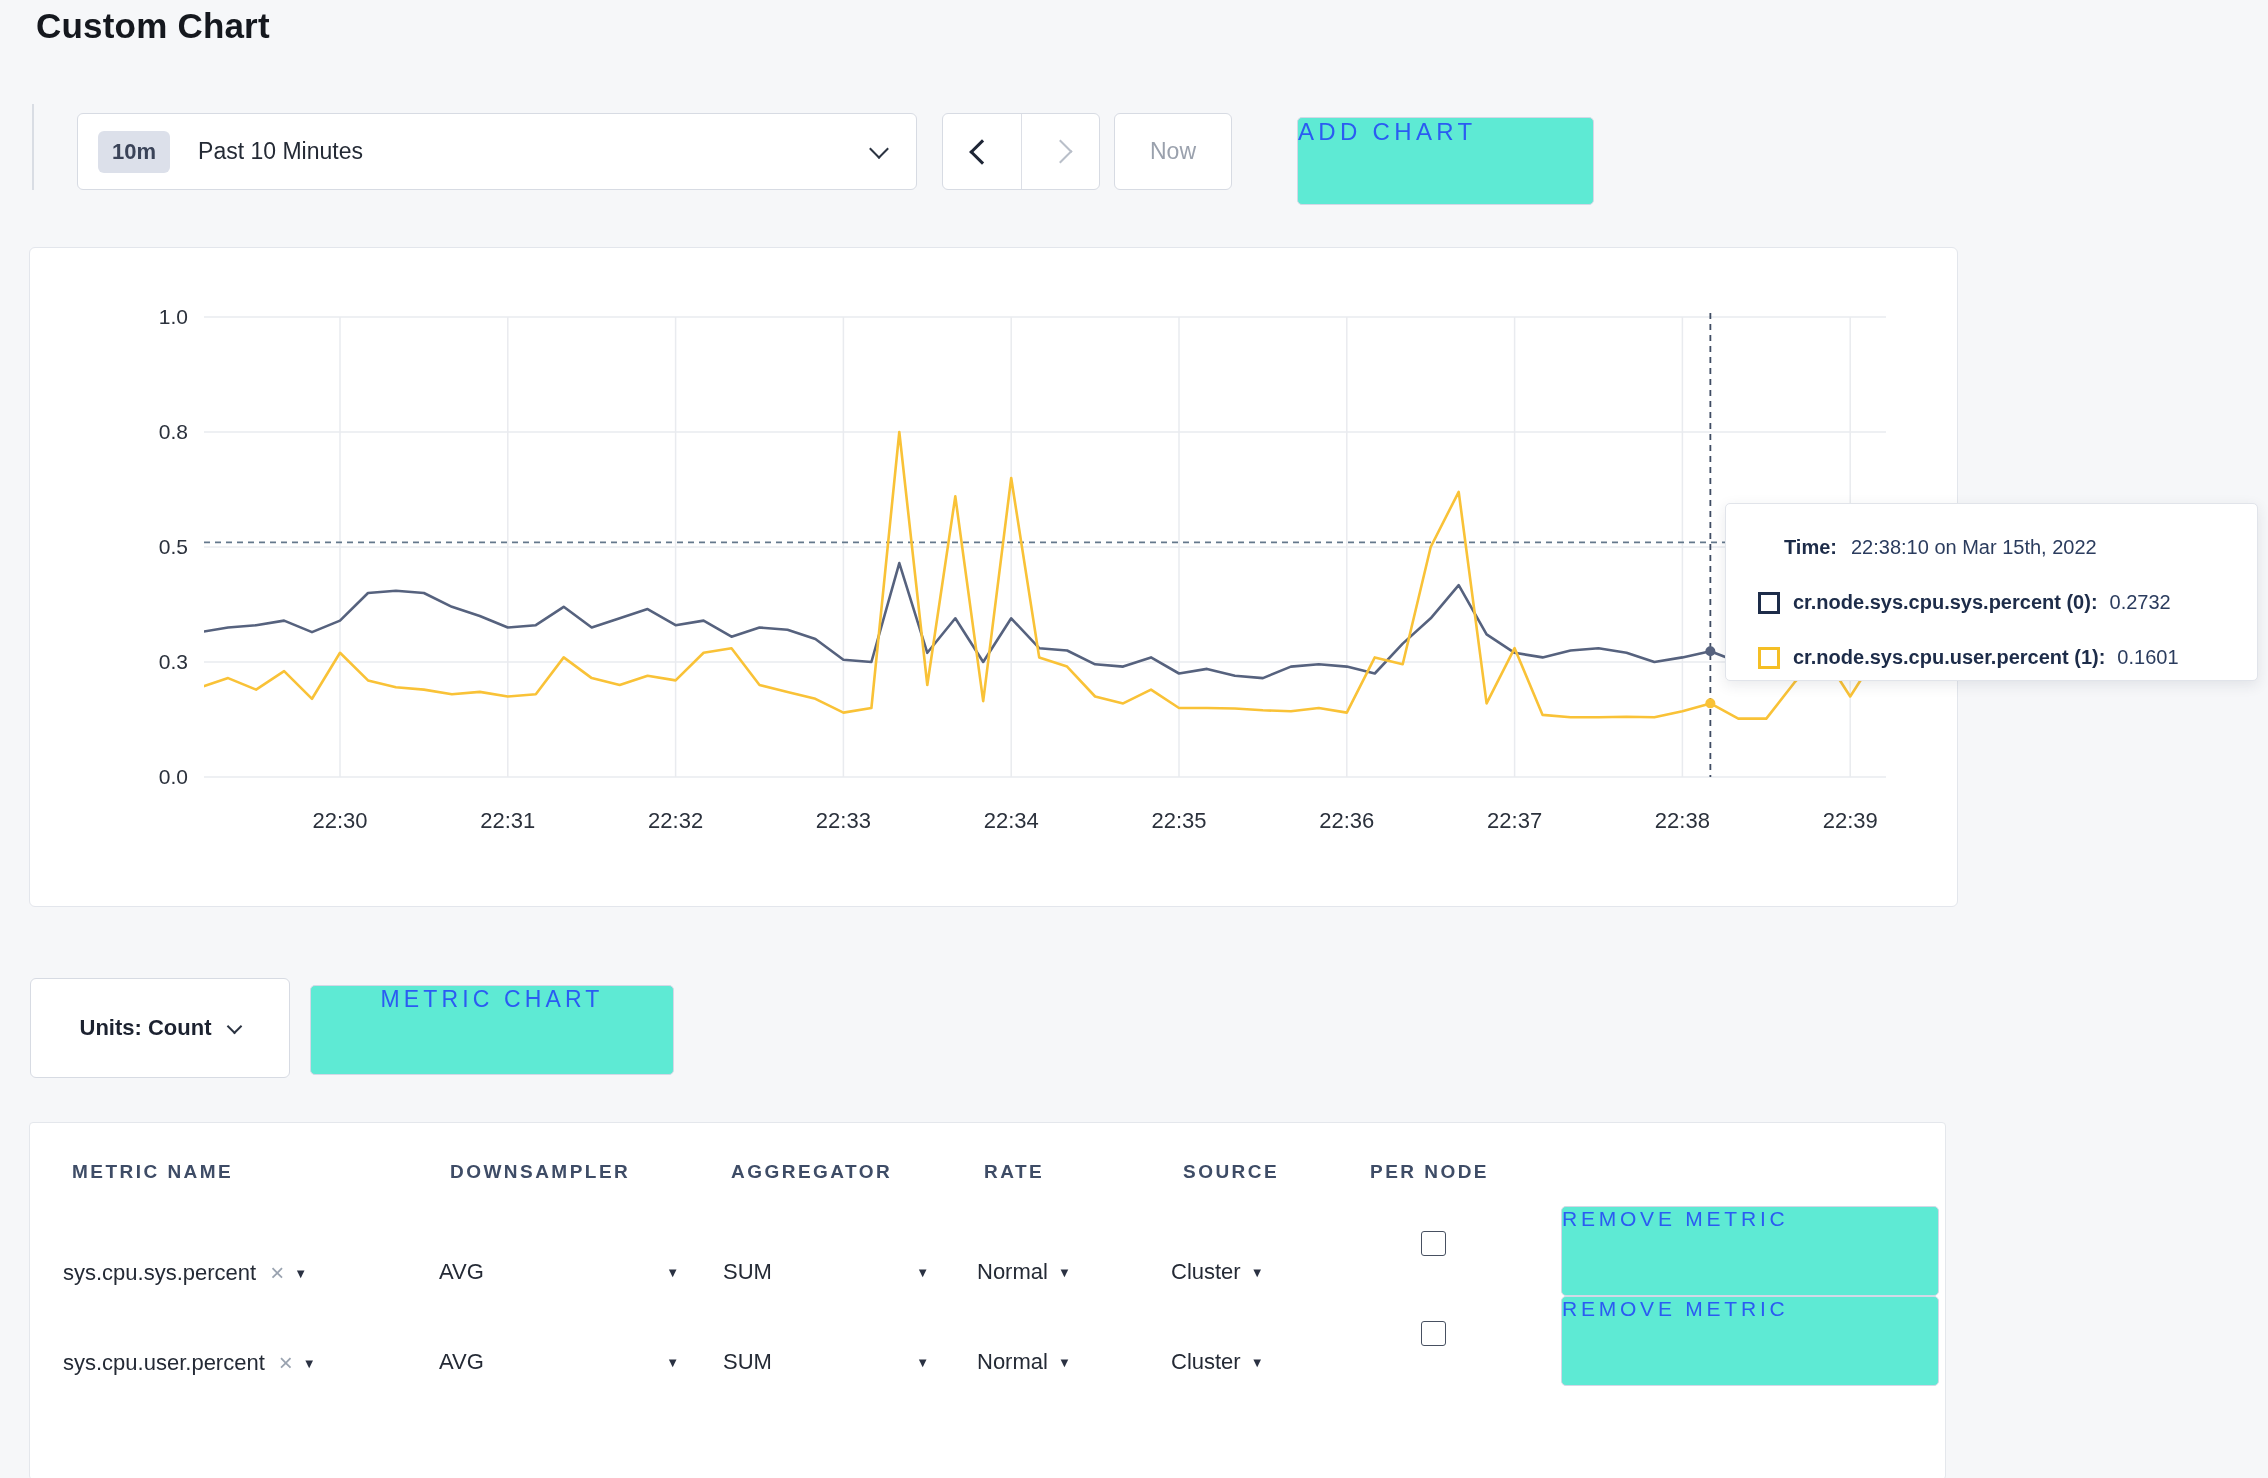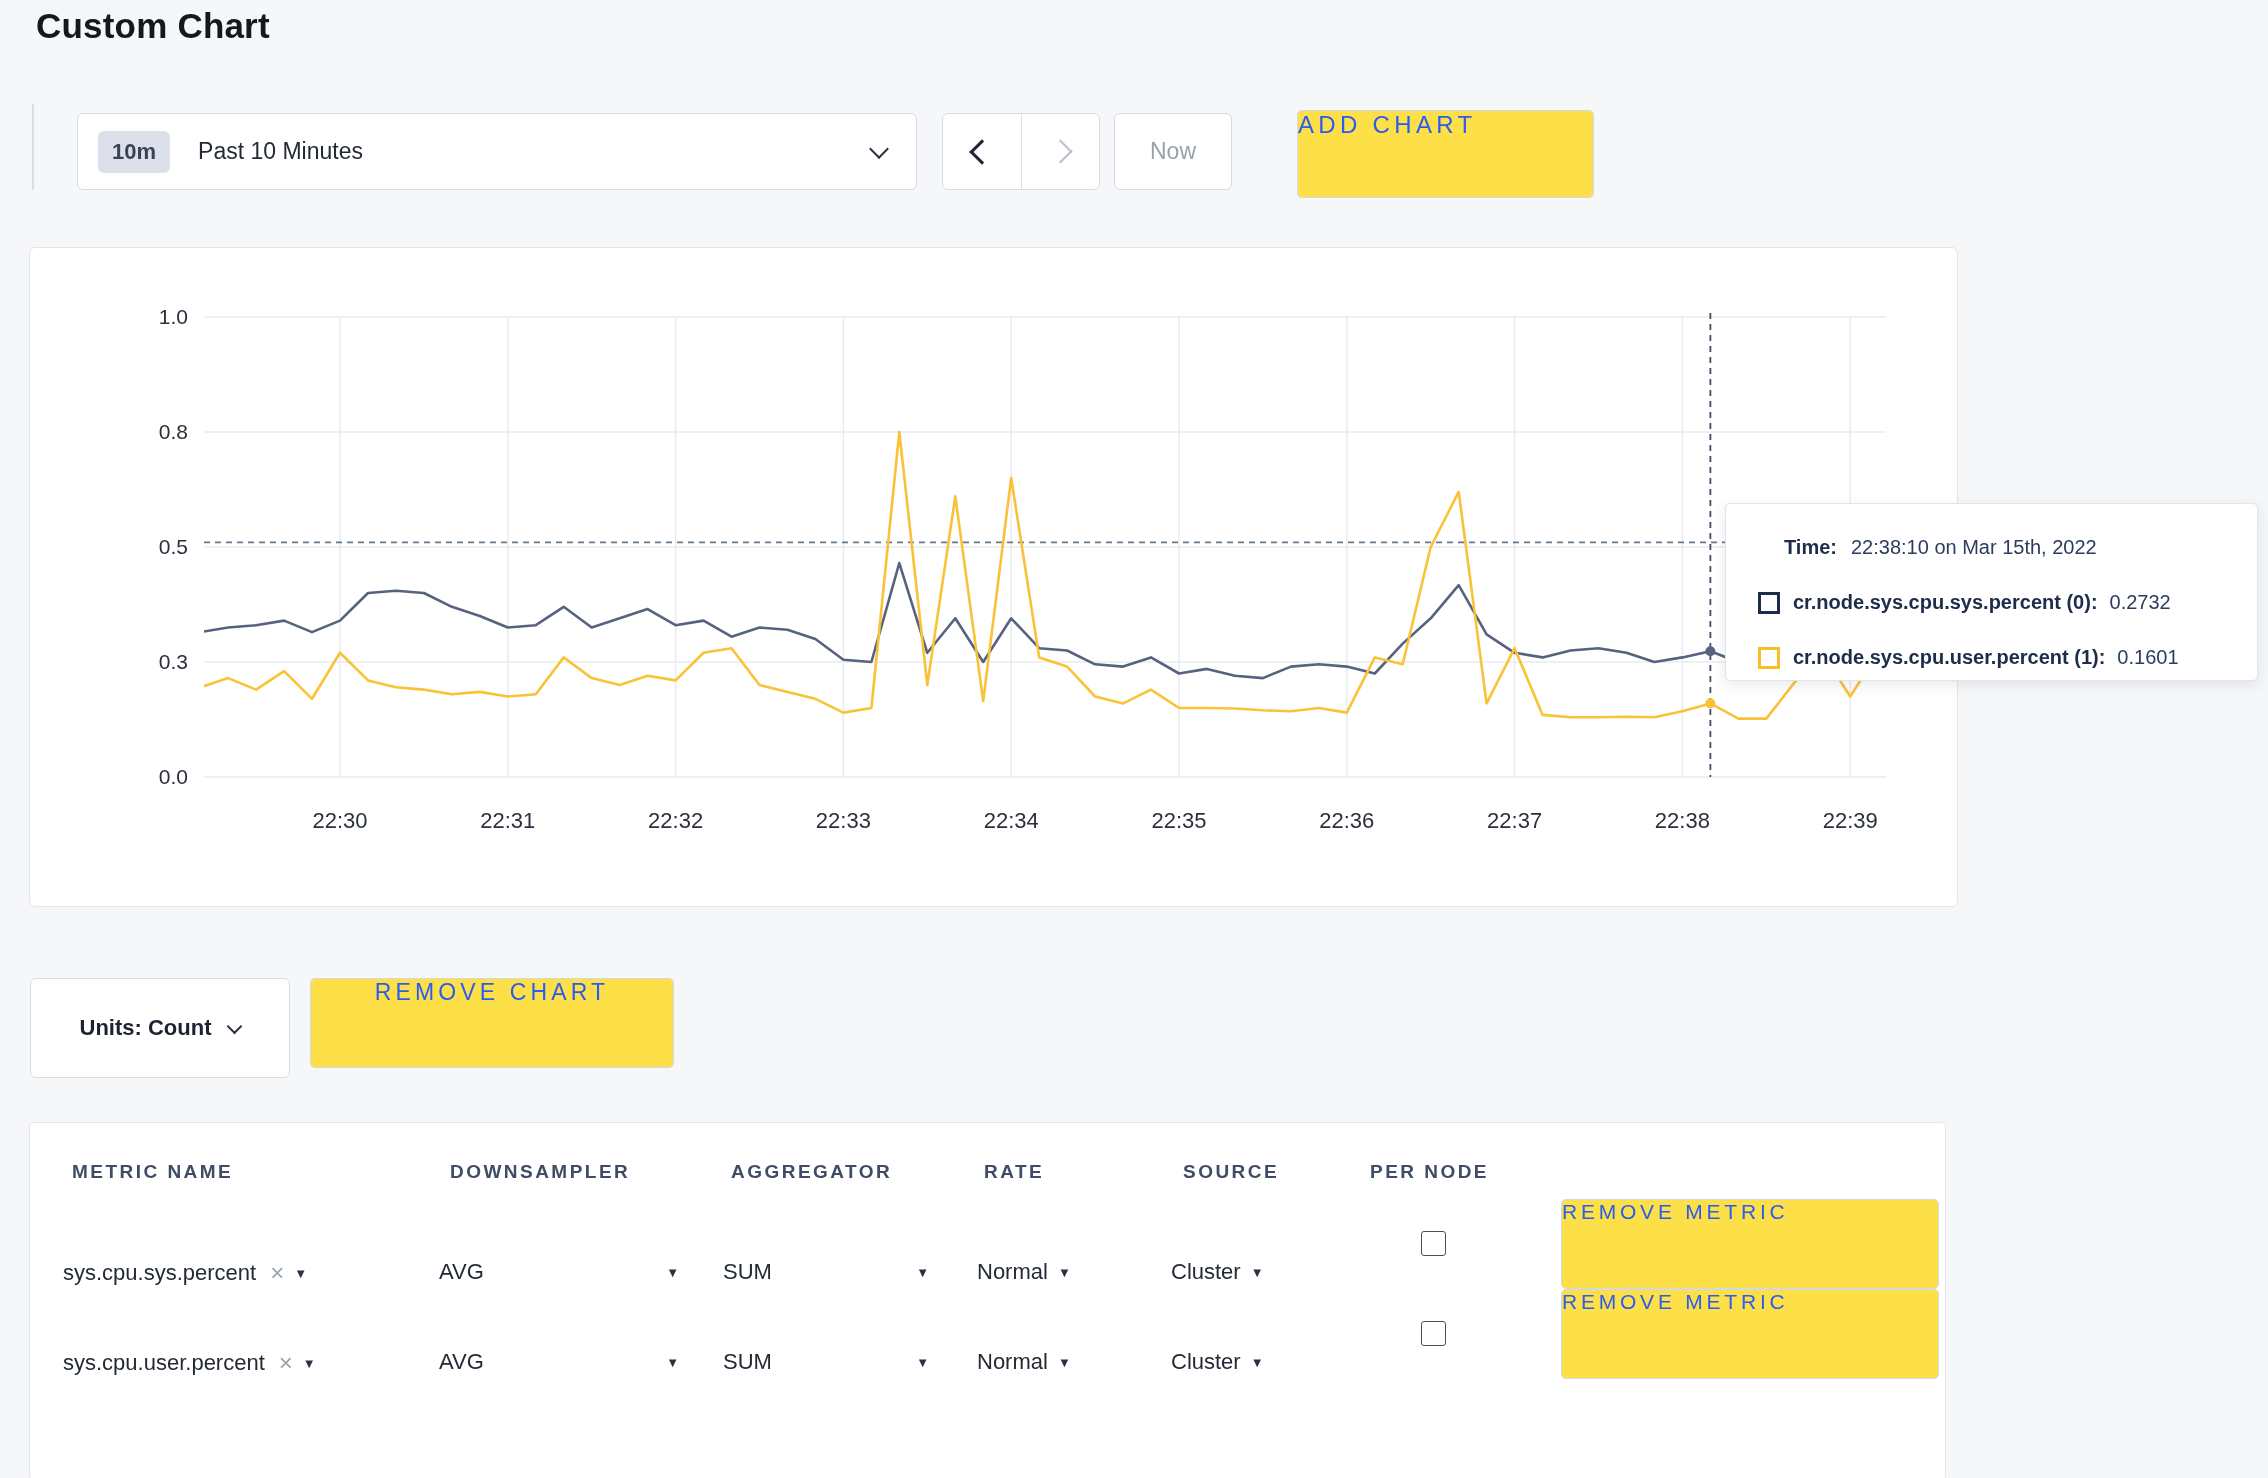--- a/index.html
+++ b/index.html
@@ -15,21 +15,21 @@
   .time-label{margin-left:28px;font-size:23px;color:#242a35;}
   .chev{width:12px;height:12px;border-right:2.5px solid #2c3442;border-bottom:2.5px solid #2c3442;transform:rotate(45deg);display:inline-block;}
   .time-chev{margin-left:auto;margin-top:-6px;}
   .arrow-group{left:942px;top:113px;width:158px;height:77px;padding:0;}
   .arrow-half{width:50%;height:100%;display:flex;align-items:center;justify-content:center;}
   .arrow-half:first-child{border-right:1px solid #dcdfe6;}
   .arr{width:15px;height:15px;display:inline-block;}
   .arr-left{border-left:3.5px solid #1d2535;border-bottom:3.5px solid #1d2535;transform:rotate(45deg);}
   .arr-right{border-right:2.5px solid #b9bfc9;border-top:2.5px solid #b9bfc9;transform:rotate(45deg);}
   .now-btn{left:1114px;top:113px;width:118px;height:77px;justify-content:center;font-size:23px;color:#9aa1ad;}
-  .blue-btn{justify-content:center;color:#2b5bf2;letter-spacing:.18em;font-weight:500;border:1px solid #d3d8e6;border-radius:5px;background:#fde047;cursor:pointer;}
+  .blue-btn{justify-content:center;color:#2b5bf2;letter-spacing:.18em;font-weight:500;border:1px solid #d3d8e6;border-radius:5px;background:#5eead4;cursor:pointer;margin-top:7px;}
   .add-chart{left:1297px;top:110px;width:295px;height:86px;font-size:24px;}
 
   
   .chart-card{left:29px;top:247px;width:1927px;height:658px;background:#fff;border:1px solid #e3e6ec;border-radius:6px;}
   .chart-svg{position:absolute;left:0;top:0;width:1927px;height:658px;}
 
   
   .tooltip{left:1725px;top:503px;width:533px;height:178px;background:#fff;border:1px solid #e1e4ea;border-radius:5px;
            box-shadow:0 4px 14px rgba(40,50,70,.10);padding:24px 0 0 32px;box-sizing:border-box;font-size:20px;color:#1d2c49;z-index:5;}
   .tt-time-row{margin:8px 0 14px 26px;display:flex;align-items:center;}
@@ -142,21 +142,21 @@
       <span class="tt-sq" id="tt-sq-1" style="border-color: rgb(245, 191, 37);"></span>
       <span class="tt-label">cr.node.sys.cpu.user.percent (1):</span>
       <span class="tt-value">0.1601</span>
     </div>
   </div>
 
   <div class="abs btn units-btn">
     <span>Units: Count</span>
     <span class="chev units-chev"></span>
   </div>
-  <div class="abs blue-btn remove-chart" style="position:absolute;display:flex;">REMOVE CHART</div>
+  <div class="abs blue-btn remove-chart" style="position:absolute;display:flex;">METRIC CHART</div>
 
   <div class="abs table-card">
     <div class="th" style="left:42px">METRIC NAME</div>
     <div class="th" style="left:420px">DOWNSAMPLER</div>
     <div class="th" style="left:701px">AGGREGATOR</div>
     <div class="th" style="left:954px">RATE</div>
     <div class="th" style="left:1153px">SOURCE</div>
     <div class="th" style="left:1340px">PER NODE</div>
 
     <div>

